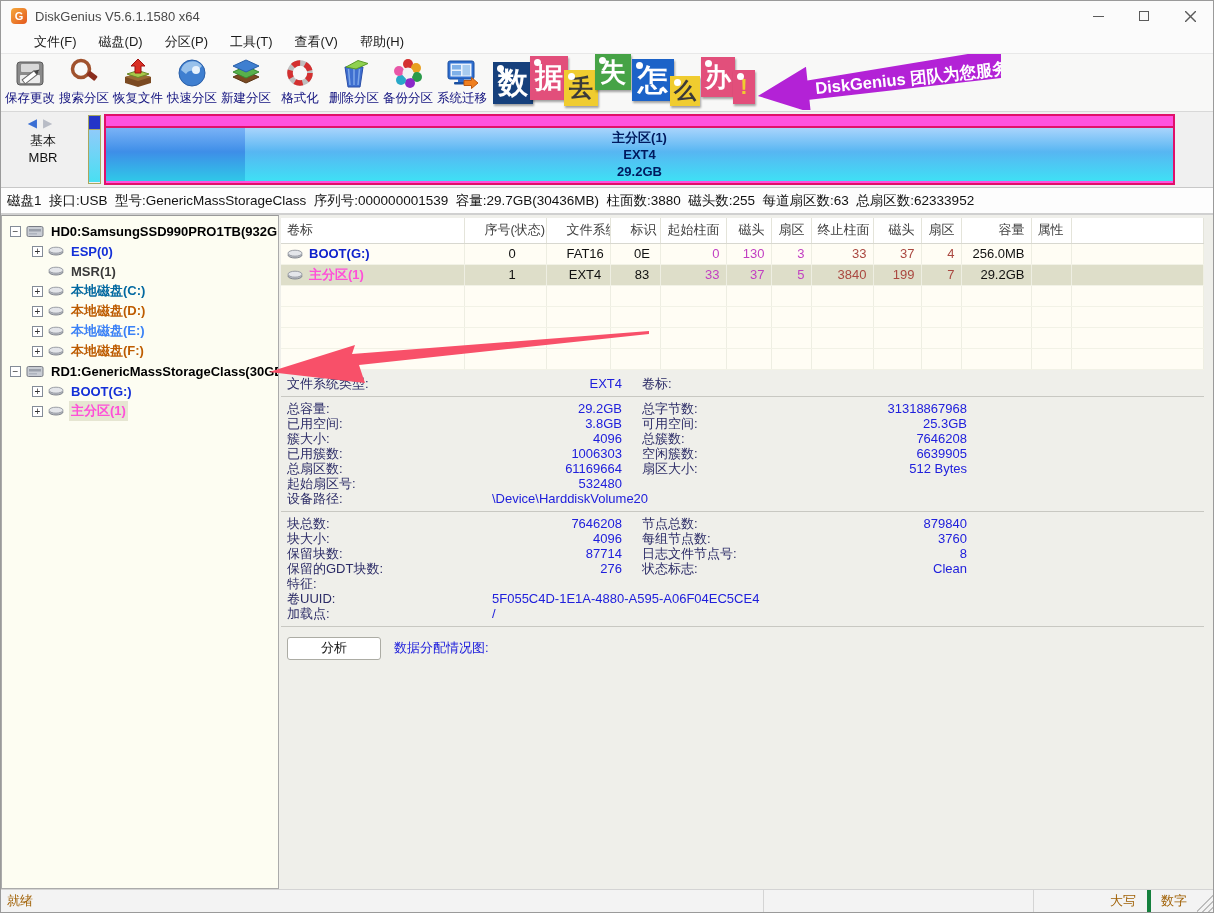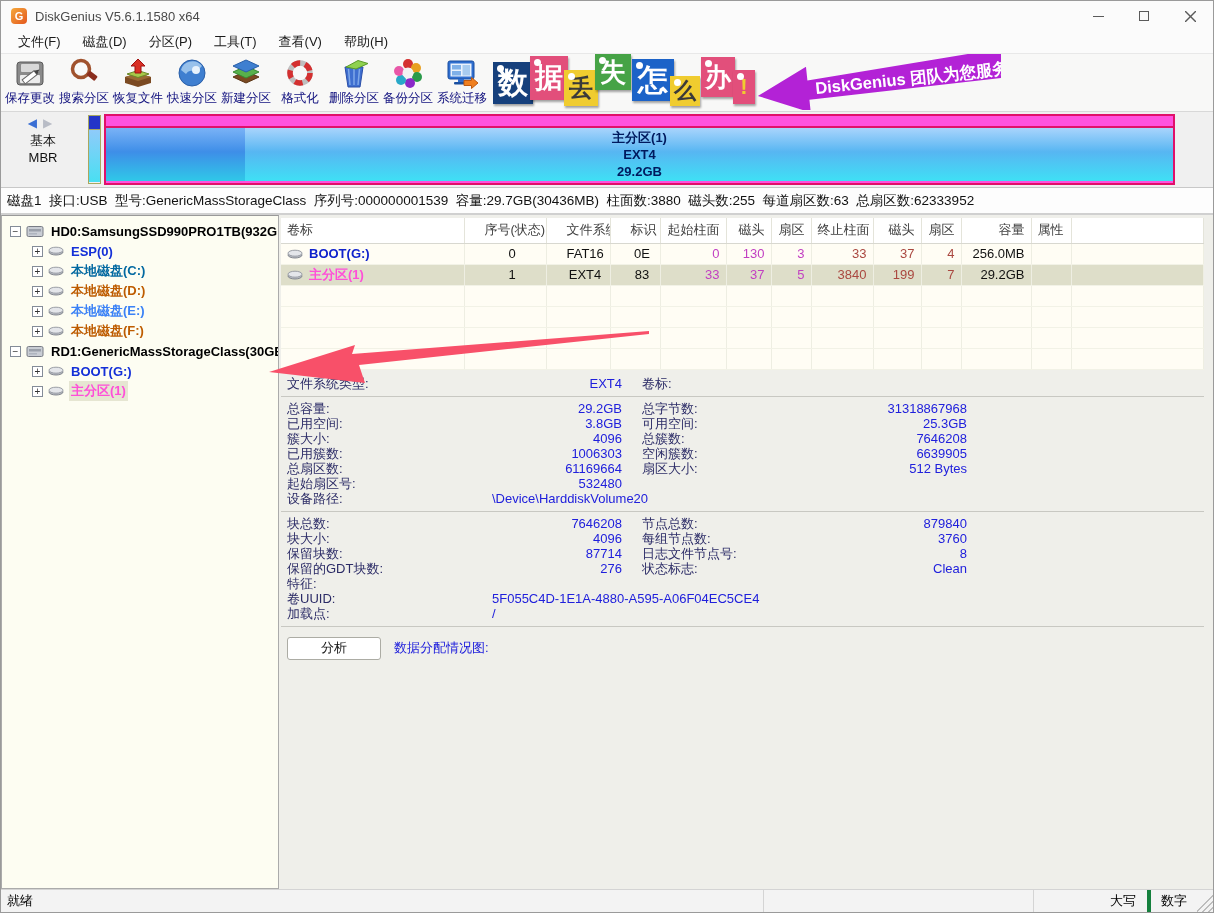--- a/index.html
+++ b/index.html
@@ -12,21 +12,21 @@
   .app-icon { width:16px; height:16px; border-radius:4px; background:linear-gradient(135deg,#F5A93C,#E4571E);
               color:#fff; font-size:11px; font-weight:bold; display:flex; align-items:center; justify-content:center; }
   .title-text { margin-left:8px; font-size:13px; color:#4A4A4A; }
   .win-controls { margin-left:auto; display:flex; height:100%; }
   .wc { width:46px; height:100%; display:flex; align-items:center; justify-content:center; cursor:default; }
   .min-glyph { width:11px; border-bottom:1.4px solid #5A5A5A; }
   .max-glyph { width:10px; height:10px; border:1.4px solid #5A5A5A; }
   .x-glyph { width:11px; height:11px; stroke:#5A5A5A; stroke-width:1.4; }
 
   
-  .menubar { height:23px; display:flex; align-items:center; padding-left:6px; background:#FBFBFB;
+  .menubar { height:23px; display:flex; align-items:center; padding-left:22px; background:#FBFBFB;
              border-bottom:1px solid #E8E8E8; flex:none; }
   .menu-item { font-size:13px; color:#1A1A1A; padding:0 11px; cursor:default; }
 
   
   .toolbar { height:58px; display:flex; align-items:flex-start; background:#F8F8F7;
              border-bottom:1px solid #D8D8D8; flex:none; }
   .tb-buttons { display:flex; height:100%; padding-left:2px; }
   .tb-btn { width:54px; height:100%; display:flex; flex-direction:column; align-items:center; padding-top:3px; cursor:default; }
   .tb-ic { width:32px; height:32px; flex:none; }
   .tb-ic svg { width:32px; height:32px; }
@@ -106,21 +106,21 @@
 
   
   .analyze-row { display:flex; align-items:center; margin:10px 0 0 6px; }
   .analyze-btn { width:94px; height:23px; background:#FFFFFF; border:1px solid #ACACA4; border-radius:3px;
                  font-size:13px; color:#111; font-family:inherit; cursor:pointer; }
   .alloc-label { margin-left:13px; font-size:13px; color:#2020DC; }
   .alloc-area { flex:1; }
 
   
   .statusbar { height:23px; flex:none; background:#F3F3F3; border-top:1px solid #D4D4D4; display:flex;
-               align-items:center; font-size:13px; color:#000000; }
+               align-items:center; font-size:13px; color:#a16207; }
   .sb-ready { flex:1; padding-left:6px; }
   .sb-seg { height:100%; display:flex; align-items:center; justify-content:center; }
   .sb-a { width:270px; border-left:1px solid #D4D4D4; }
   .sb-b { width:66px; border-left:1px solid #D4D4D4; }
   .sb-caps { width:48px; }
   .sb-num { width:50px; border-left:4px solid #15803d;font-family:Liberation Serif, serif; }
   .sb-grip { width:16px; height:100%; background:
       linear-gradient(135deg, transparent 55%, #BDBDBD 55%, #BDBDBD 60%, transparent 60%,
       transparent 70%, #BDBDBD 70%, #BDBDBD 75%, transparent 75%, transparent 85%, #BDBDBD 85%, #BDBDBD 90%, transparent 90%); }
 
@@ -305,20 +305,30 @@
         </div>
         <div class="tree-row" style="padding-left: 30px;">
           <span class="expander">+</span>
           <span class="t-ic">
             <svg viewBox="0 0 16 10" width="16" height="10">
               <ellipse cx="8" cy="6" rx="7" ry="3" fill="#B8BCC4" stroke="#83878F"></ellipse>
               <ellipse cx="8" cy="4.2" rx="7" ry="3" fill="#E4E6EA" stroke="#9A9EA6"></ellipse>
             </svg>
           </span>
           <span class="t-lb" style="color: rgb(20, 48, 216); font-weight: bold;">ESP(0)</span>
+        </div>
+        <div class="tree-row" style="padding-left: 30px;">
+          <span class="no-exp"></span>
+          <span class="t-ic">
+            <svg viewBox="0 0 16 10" width="16" height="10">
+              <ellipse cx="8" cy="6" rx="7" ry="3" fill="#B8BCC4" stroke="#83878F"></ellipse>
+              <ellipse cx="8" cy="4.2" rx="7" ry="3" fill="#E4E6EA" stroke="#9A9EA6"></ellipse>
+            </svg>
+          </span>
+          <span class="t-lb" style="color: rgb(58, 58, 58); font-weight: bold;">MSR(1)</span>
         </div>
         <div class="tree-row" style="padding-left: 30px;">
           <span class="expander">+</span>
           <span class="t-ic">
             <svg viewBox="0 0 16 10" width="16" height="10">
               <ellipse cx="8" cy="6" rx="7" ry="3" fill="#B8BCC4" stroke="#83878F"></ellipse>
               <ellipse cx="8" cy="4.2" rx="7" ry="3" fill="#E4E6EA" stroke="#9A9EA6"></ellipse>
             </svg>
           </span>
           <span class="t-lb" style="color: #0369a1; font-weight: bold;">本地磁盘(C:)</span>

